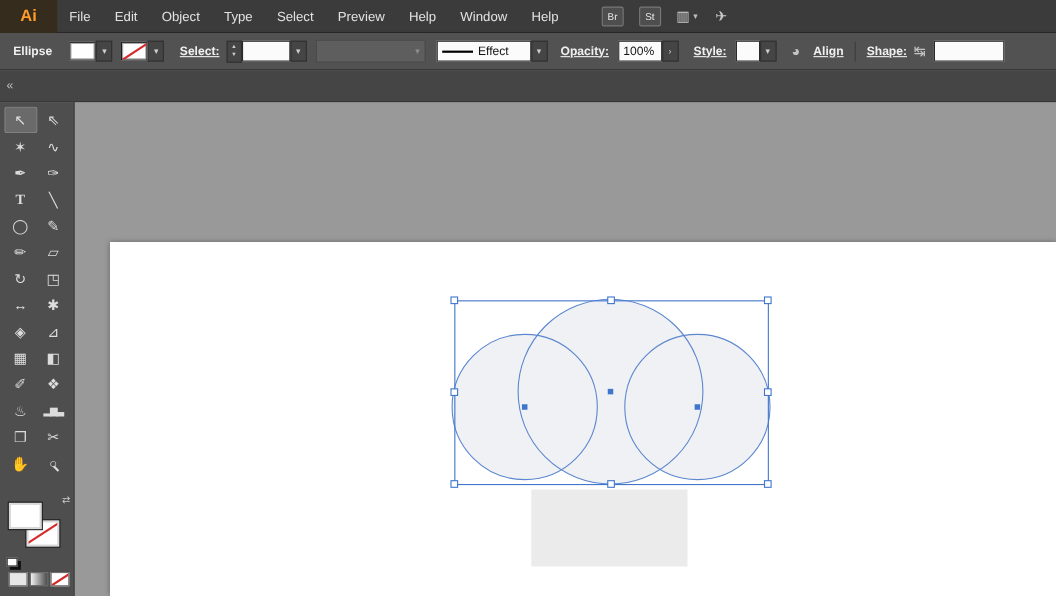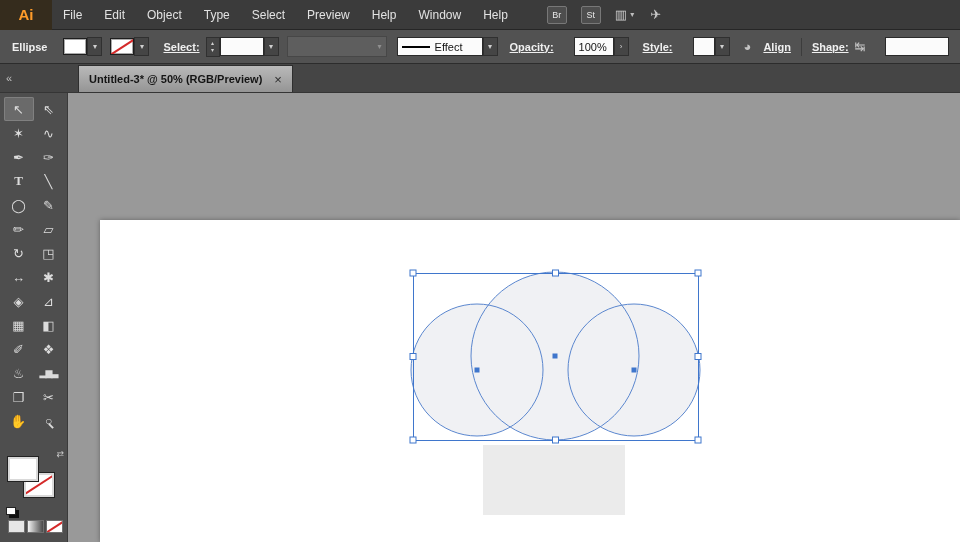--- a/index.html
+++ b/index.html
@@ -9,21 +9,21 @@
   
   .menubar{position:absolute;left:0;top:0;right:0;height:30px;background:#3b3b3b;
            border-bottom:1px solid #262626;display:flex;align-items:center}
   .logo{width:52px;height:30px;line-height:30px;text-align:center;color:#ff9c2a;
         font-weight:bold;font-size:15px;background:#352c1d}
   .menu-item{color:#e2e2e2;font-size:12px;padding:0 11px;height:30px;line-height:30px;cursor:default}
   .appbar-btn{min-width:20px;height:18px;background:#4e4e4e;border:1px solid #787878;border-radius:2px;
         color:#e8e8e8;font-size:9px;font-weight:normal;display:flex;align-items:center;
         justify-content:center;padding:0 3px}
   .ml28{margin-left:28px}.ml14{margin-left:14px}.ml12{margin-left:12px}.ml10{margin-left:10px}
-  .ml8{margin-left:8px}.ml6{margin-left:6px}.ml4{margin-left:20px}.ml16{margin-left:16px}
+  .ml8{margin-left:8px}.ml6{margin-left:6px}.ml4{margin-left:8px}.ml16{margin-left:16px}
   .appbar-icon{color:#c9c9c9;font-size:13px}
   .tiny-caret{color:#bdbdbd;font-size:8px;margin-left:3px}
 
   
   .controlbar{position:absolute;top:30px;left:0;right:0;height:34px;background:#525252;
               border-bottom:1px solid #2c2c2c;display:flex;align-items:center;font-size:11px}
   .cb-label{color:#f0f0f0;font-weight:bold;white-space:nowrap}
   .cb-link{text-decoration:underline}
   .combo{display:flex;align-items:center}
   .swatch{width:24px;height:17px;background:#fff;border:1px solid #1e1e1e;box-shadow:inset 0 0 0 1px #aaa}
@@ -155,24 +155,20 @@
   <span class="cb-icon ml14">◕</span>
   <span class="cb-label cb-link ml12">Align</span>
   <span class="vdiv ml10"></span>
   <span class="cb-label cb-link ml10">Shape:</span>
   <span class="cb-icon ml6">↹</span>
   <div class="field w64 ml4"></div>
 </div>
 
 <div class="tabstrip">
   <span class="collapse">«</span>
-  <div class="tab">
-    <span>Untitled-3* @ 50% (RGB/Preview)</span>
-    <span class="tab-close">×</span>
-  </div>
 </div>
 
 <div class="toolbar">
   <div class="tools">
     <div class="tool active">
         <span>↖</span>
       </div>
     <div class="tool">
         <span>⇖</span>
       </div>

